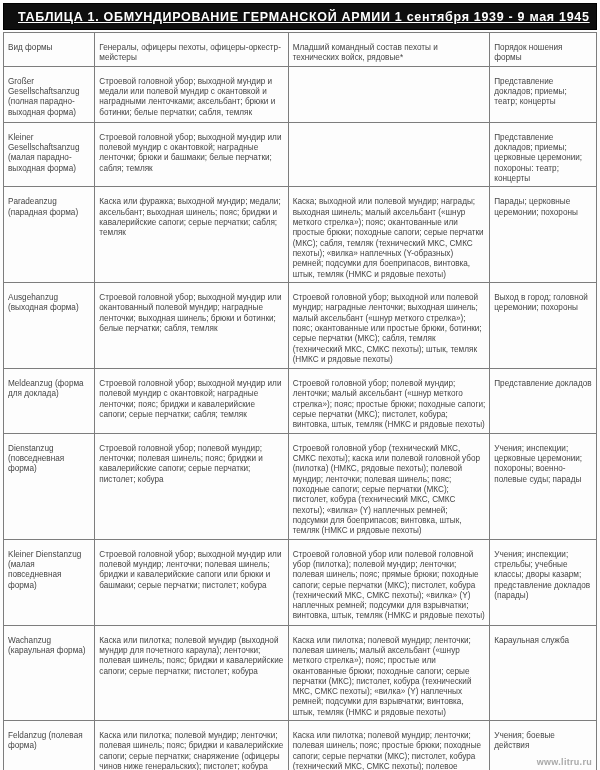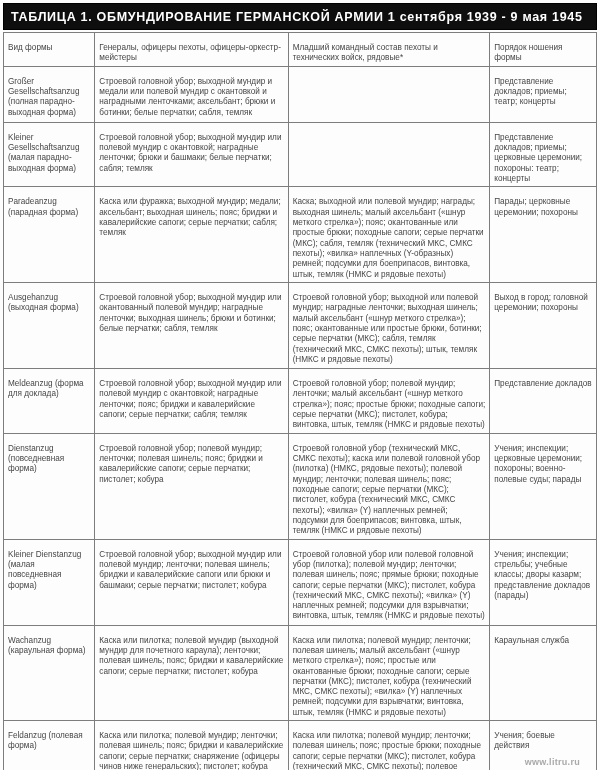--- a/index.html
+++ b/index.html
@@ -11,24 +11,25 @@
     position:relative;
     overflow:hidden;
   }
   .page { position:absolute; inset:0; padding:3px 3px 0 3px; background:#fdfdfd; }
   .title-bar {
     background:#0e0e0e;
     color:#ffffff;
     font-weight:bold;
     font-size:12.5px;
     letter-spacing:0.7px;
-    padding:6px 7px 5px 7px;
+    padding:6px 7px 5px 14px;
     border:1px solid #000;
     white-space:nowrap;
     overflow:hidden;
+    text-decoration:underline;
   }
   table.uniform-table {
     width:100%;
     border-collapse:collapse;
     table-layout:fixed;
     margin-top:2px;
     border:1px solid #5f5f5f;
   }
   col.c1 { width:15.4%; }
   col.c2 { width:32.6%; }
@@ -51,21 +52,21 @@
   tr.r3 td { height:88px; }
   tr.r4 td { height:86px; }
   tr.r5 td { height:56px; }
   tr.r6 td { height:102px; }
   tr.r7 td { height:86px; }
   tr.r8 td { height:80px; }
   tr.r9 td { height:60px; }
   tr.r10 td { height:26px; }
   .watermark {
     position:absolute;
-    right:20px;
+    right:8px;
     bottom:3px;
     font-size:9px;
     font-weight:bold;
     color:#a9a9a9;
     letter-spacing:0.3px;
     margin-top:24px;
   }
 </style>
 </head>
 <body>

